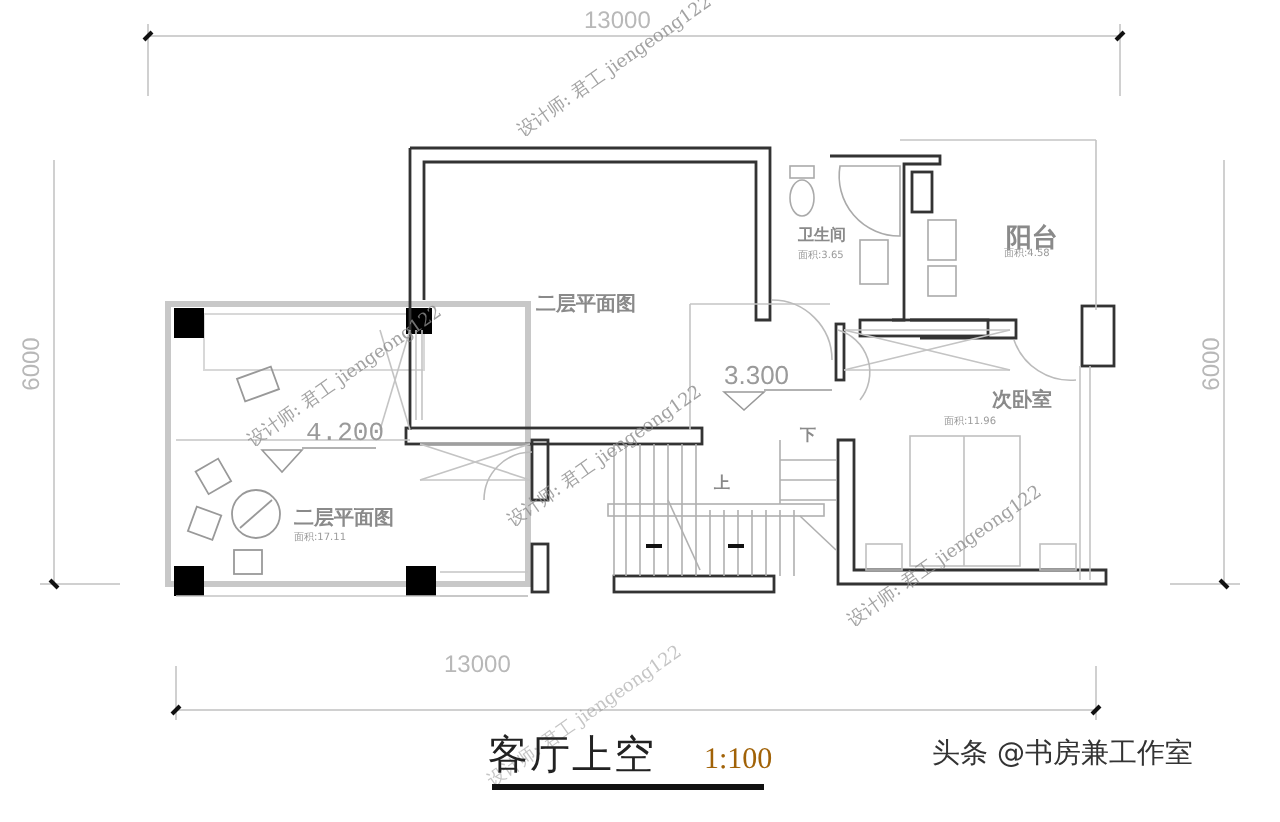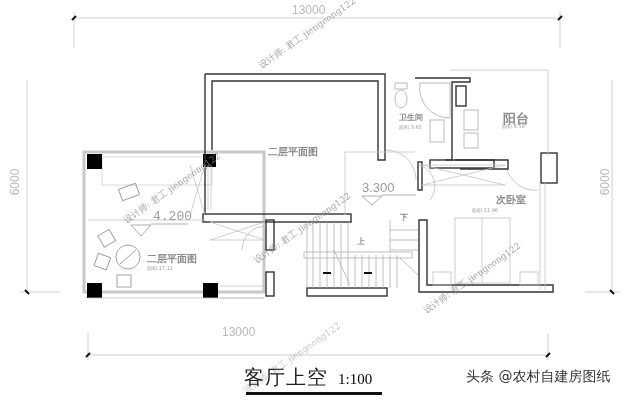--- a/index.html
+++ b/index.html
@@ -8,21 +8,21 @@
   .dim-text { position:absolute; color:#b8b8b8; font-family:"Liberation Sans", sans-serif; font-size:12px; }
   .dim-top { left:292px; top:3px; }
   .dim-bottom { left:222px; top:325px; }
   .dim-left { left:2px; top:175px; transform:rotate(-90deg); transform-origin:center; }
   .dim-right { left:592px; top:175px; transform:rotate(-90deg); transform-origin:center; }
   .room-label { position:absolute; color:#8a8a8a; font-size:10px; white-space:nowrap;font-weight:bold; }
   .room-area { position:absolute; color:#9a9a9a; font-size:5px; white-space:nowrap; }
   .elev { position:absolute; color:#9a9a9a; font-family:"Liberation Sans", sans-serif; font-size:13px; }
   .title-wrap { position:absolute; left:244px; top:364px; }
   .title { font-family:"DejaVu Serif", serif; font-size:20px; color:#222; letter-spacing:1px; }
-  .scale { font-family:"Liberation Serif", serif; font-size:15px; color:#000000; margin-left:10px; }
+  .scale { font-family:"Liberation Serif", serif; font-size:15px; color:#a16207; margin-left:24px; }
   .title-line { position:absolute; left:246px; top:392px; width:136px; height:3px; background:#111; }
   .credit { position:absolute; left:466px; top:368px; font-size:14px; color:#333; }
   .wm { position:absolute; color:#8c8c8c; font-size:9px; white-space:nowrap; transform:rotate(-35deg); transform-origin:left center; opacity:0.8; font-family:"DejaVu Serif", serif; }
 </style>
 </head>
 <body>
 
 <svg id="plan" viewBox="0 0 640 411" xmlns="http://www.w3.org/2000/svg">
 
   <g stroke="#d0d0d0" stroke-width="1" fill="none">
@@ -197,13 +197,13 @@
 <div class="wm" style="left:125px;top:215px;">设计师: 君工 jiengeong122</div>
 <div class="wm" style="left:255px;top:255px;">设计师: 君工 jiengeong122</div>
 <div class="wm" style="left:425px;top:305px;">设计师: 君工 jiengeong122</div>
 <div class="wm" style="left:245px;top:385px;opacity:0.5;">设计师: 君工 jiengeong122</div>
 
 <div class="title-wrap">
   <span class="title">客厅上空</span><span class="scale">1:100</span>
 </div>
 <div class="title-line"></div>
 
-<div class="credit">头条 @农村自建房图纸</div>
+<div class="credit">头条 @书房兼工作室</div>
 
 </body></html>

